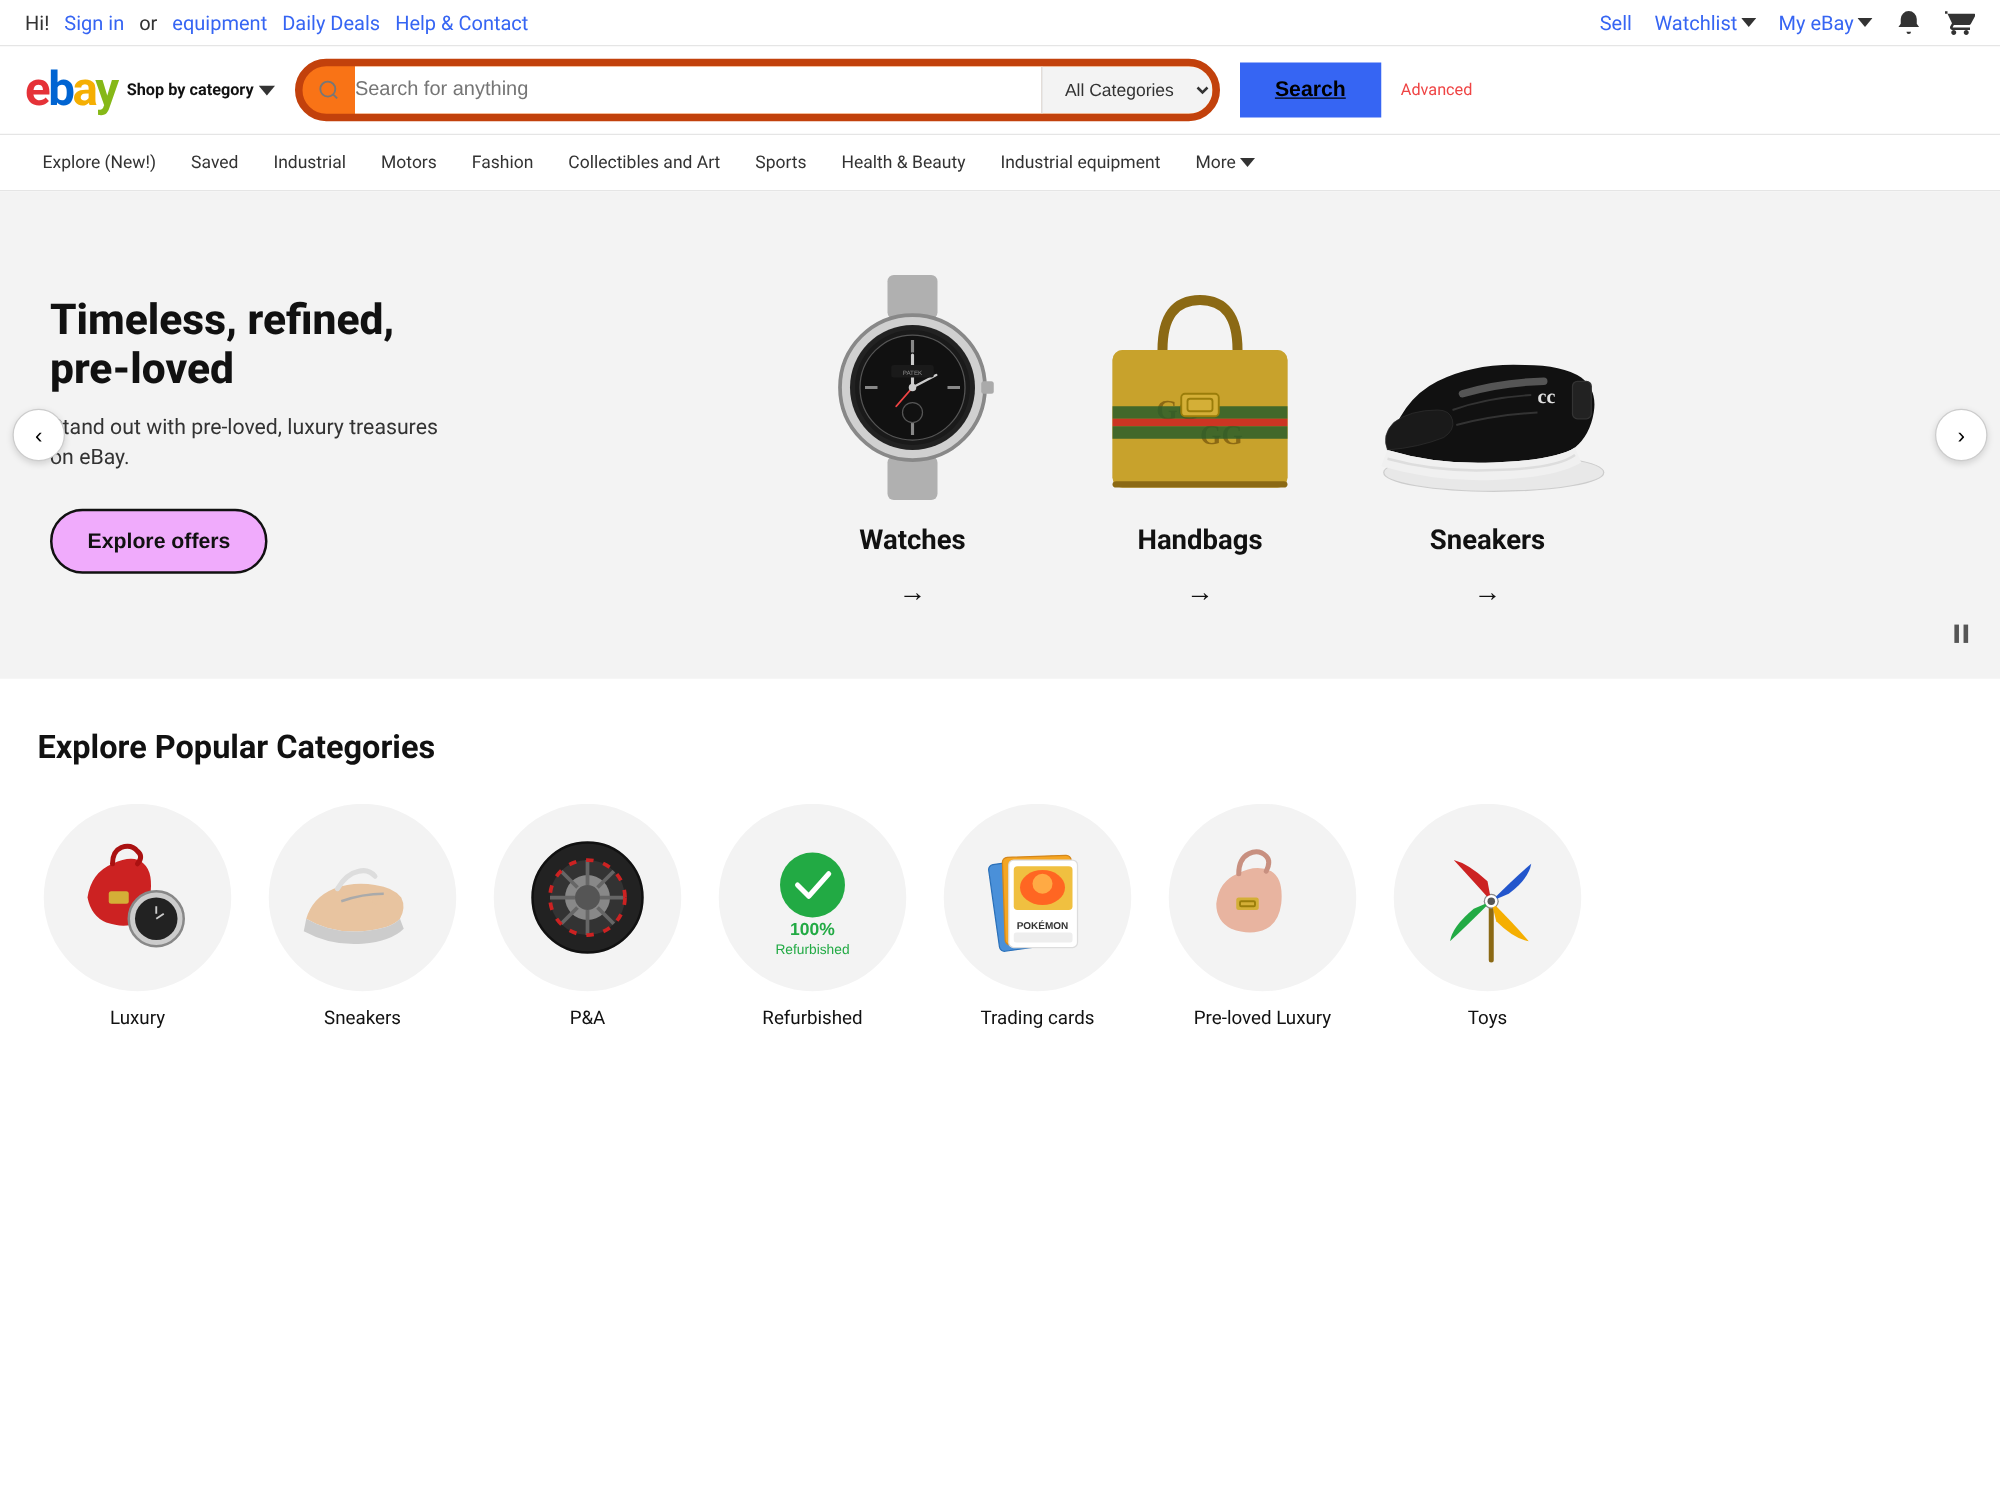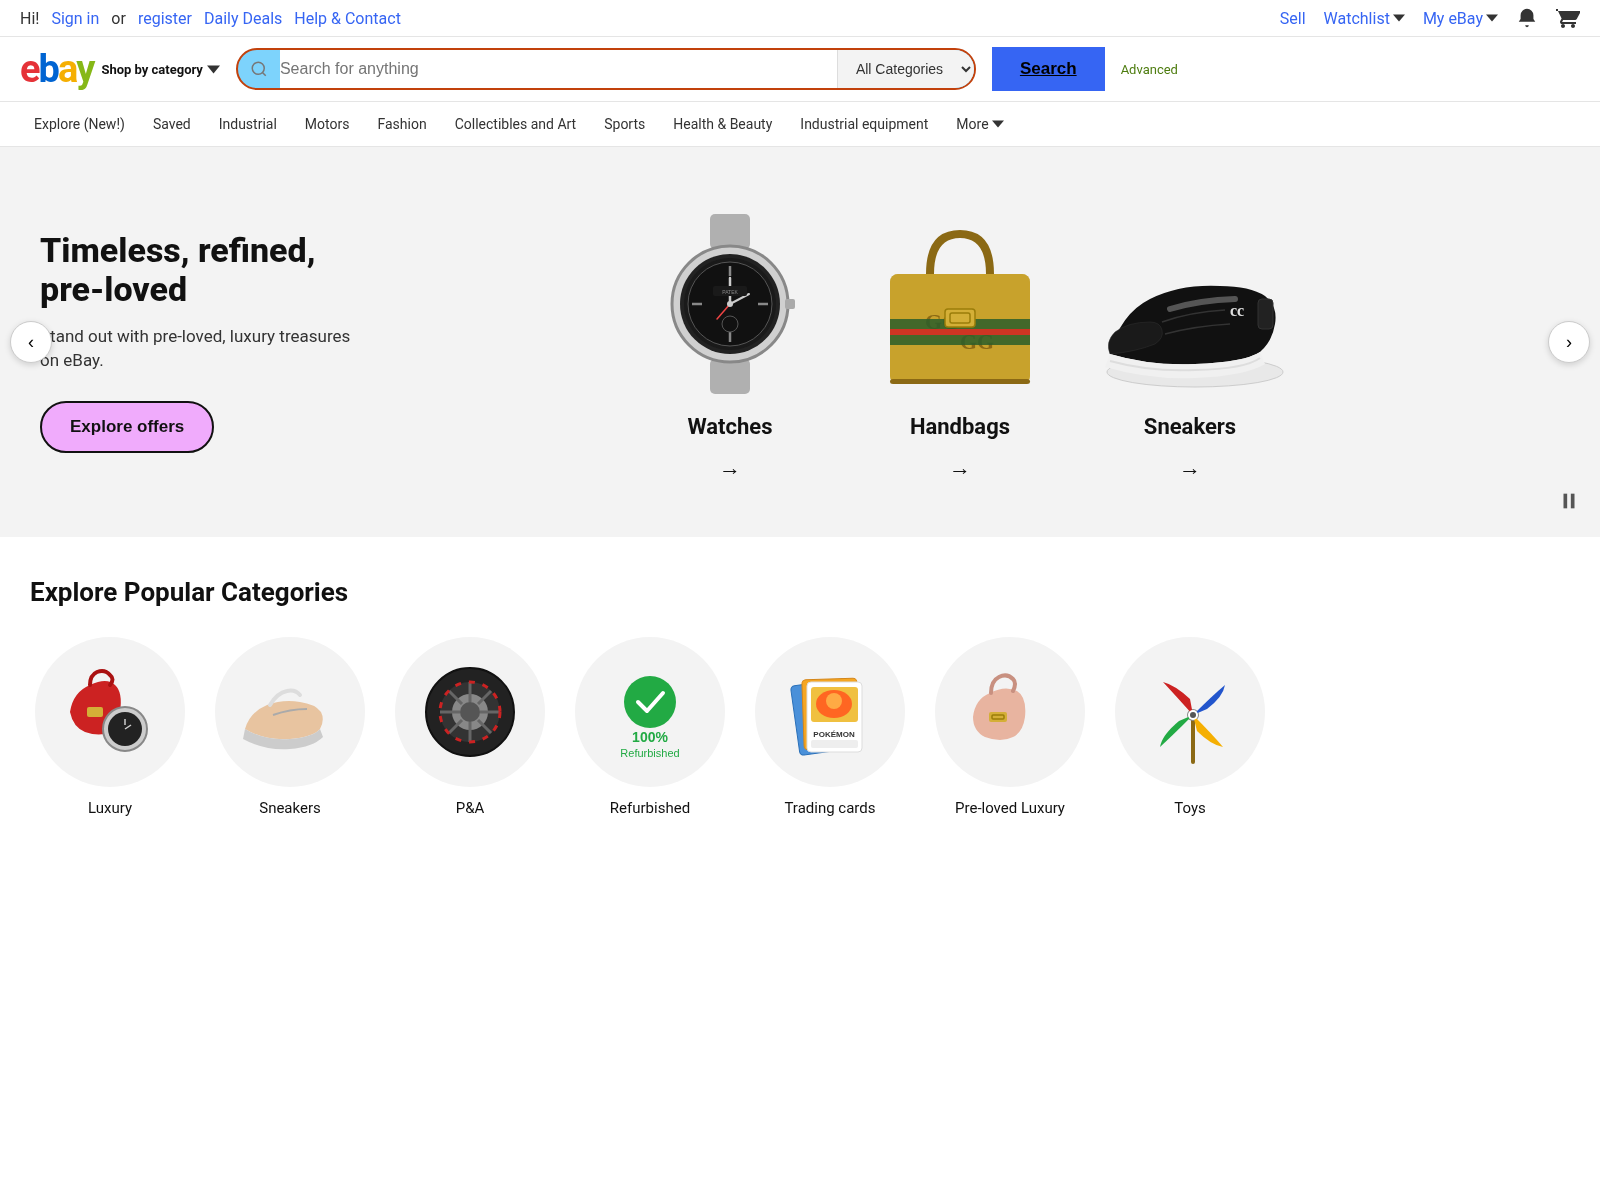--- a/index.html
+++ b/index.html
@@ -36,24 +36,24 @@
     .ebay-logo span:nth-child(2) { color: #0064d2; }
     .ebay-logo span:nth-child(3) { color: #f5af02; }
     .ebay-logo span:nth-child(4) { color: #86b817; }
     .shop-by-category { display: flex; align-items: center; gap: 4px; font-size: 13px; cursor: pointer; white-space: nowrap; border-left: none; font-weight: bold; }
     .shop-by-category svg { width: 13px; height: 13px; }
 
     .search-bar {
       flex: 1;
       display: flex;
       align-items: center;
-      border: 2px solid #c2410c;
+      border: 6px solid #c2410c;
       border-radius: 25px;
       overflow: hidden;
-      background: #7dd3fc;
+      background: #f97316;
       max-width: 740px;
     }
     .search-icon-wrap {
       padding: 0 12px;
       display: flex;
       align-items: center;
       color: #777;
     }
     .search-input {
       flex: 1;
@@ -79,21 +79,21 @@
       border: none;
       padding: 12px 28px;
       font-size: 17px;
       font-weight: 600;
       cursor: pointer;
       white-space: nowrap;
       text-decoration: underline;
     }
     .advanced-link {
       font-size: 13px;
-      color: #4d7c0f;
+      color: #ef4444;
       text-decoration: none;
       white-space: nowrap;
       flex-shrink: 0;
     }
 
     
     .nav-bar {
       display: flex;
       align-items: center;
       padding: 0 20px;
@@ -261,21 +261,21 @@
 
   </style>
 </head>
 <body>
 
 <div class="top-bar">
   <div class="top-bar-left">
     <span>Hi!</span>
     <a href="#">Sign in</a>
     <span> or </span>
-    <a href="#">register</a>
+    <a href="#">equipment</a>
     <a href="#">Daily Deals</a>
     <a href="#">Help &amp; Contact</a>
   </div>
   <div class="top-bar-right">
     <a href="#">Sell</a>
     <div class="dropdown">
       <a href="#">Watchlist</a>
       <svg viewBox="0 0 10 6">
           <path d="M0 0l5 6 5-6z" fill="#333"></path>
         </svg>

